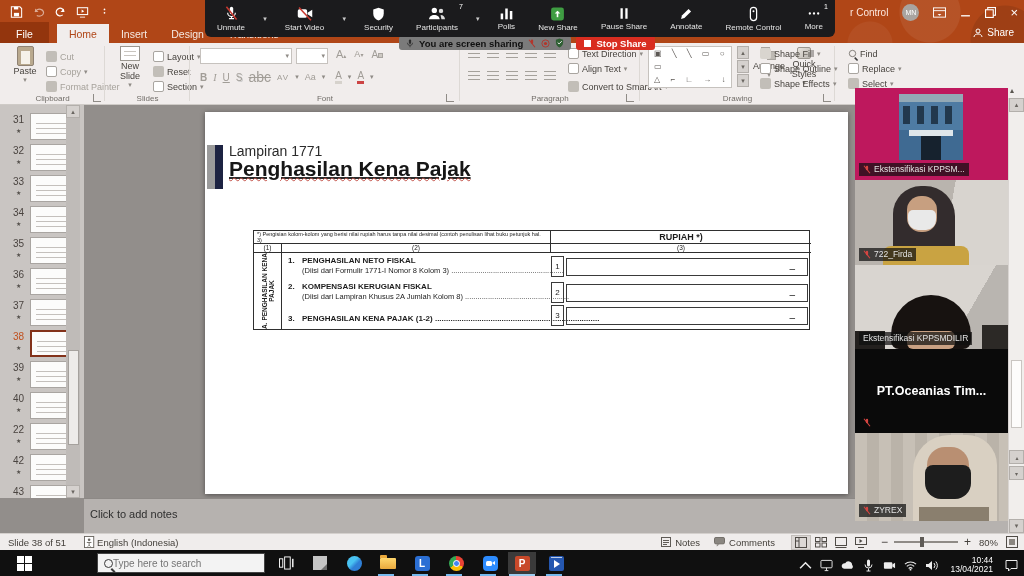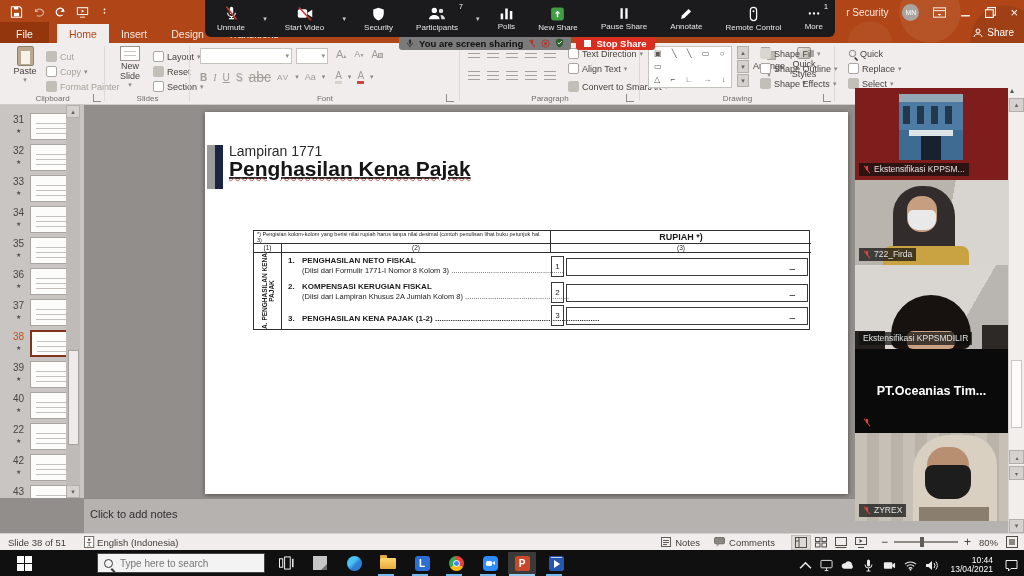--- a/index.html
+++ b/index.html
@@ -79,21 +79,21 @@
 .micmute{width:8px;height:9px;flex:none}
 
 
 #notes{left:84px;top:498px;width:924px;height:35px;background:#b6b2af;border-top:1px solid #8d8986}
 #statusbar{left:0;top:533px;width:1024px;height:17px;background:#f0edec;border-top:1px solid #d4d0cd;font-size:9.5px;color:#44403b}
 .vbtn{width:20px;height:15px;display:flex;align-items:center;justify-content:center}
 .vbtn.on{background:#dcd8d5;border:1px solid #c2beba}
 
 
 #taskbar{left:0;top:550px;width:1024px;height:26px;background:#101010}
-#search{position:absolute;left:97px;top:3px;width:168px;height:20px;background:#f3f3f3;border:1px solid #444;display:flex;align-items:center;gap:7px;padding:0 6px;font-size:10px;color:#333}
+#search{position:absolute;left:97px;top:3px;width:168px;height:20px;background:#f3f3f3;border:1px solid #444;display:flex;align-items:center;padding:0 6px;font-size:10px;color:#333}
 #search input{border:0;background:transparent;font-size:10px;color:#333;width:130px;outline:none;font-family:"Liberation Sans",sans-serif}
 .mag{width:9px;height:9px;border:1.5px solid #3a3a3a;border-radius:50%;position:relative;flex:none}
 .mag::after{content:"";position:absolute;left:7px;top:8px;width:5px;height:1.5px;background:#3a3a3a;transform:rotate(45deg);transform-origin:0 0}
 .tbico{position:absolute;top:2px;width:28px;height:22px;display:flex;align-items:center;justify-content:center}
 .runline{position:absolute;top:24px;height:2px;background:#76b9ed}
 .tray{position:absolute;top:0;height:30px;display:flex;align-items:center;color:#fff}
 .trayic{width:13px;height:13px;margin:0 4px;opacity:.92}
 .clock{font-size:8.5px;line-height:9.5px;text-align:right;color:#fff}
 
 
@@ -125,21 +125,21 @@
           <path d="M6 4l3 2-3 2z" fill="#fff"></path>
           <path d="M4 13h6" stroke="#fff"></path>
         </svg>
       <svg class="qat-ic" viewBox="0 0 14 14">
           <circle cx="7" cy="4" r="1" fill="#fff"></circle>
           <circle cx="7" cy="8" r="1" fill="#fff"></circle>
         </svg>
     </div>
 
     <div id="winbtns" class="a fx" style="right:6px;top:4px;gap:14px">
-      <span style="font-size:10px;color:#fde8df">r Security</span>
+      <span style="font-size:10px;color:#fde8df">r Control</span>
       <span class="avatar">MN</span>
       <svg width="13" height="11" viewBox="0 0 14 11">
           <rect x="0.5" y="0.5" width="13" height="10" fill="none" stroke="#fff"></rect>
           <path d="M0 3.5h14" stroke="#fff"></path>
           <path d="M5 7l2 2 2-2" fill="#fff"></path>
         </svg>
       <svg width="11" height="11" viewBox="0 0 10 10">
           <path d="M1 8h8" stroke="#fff" stroke-width="1.2"></path>
         </svg>
       <svg width="11" height="11" viewBox="0 0 10 10">
@@ -335,21 +335,21 @@
       <div class="rb">
           <span class="icn"></span>
           <span>Shape Effects</span>
           <span class="chev">▾</span>
         </div>
     </div>
 
     <div class="a" style="left:848px;top:3px">
       <div class="rb">
           <span class="mag" style="border-color:#6a6660;transform:scale(.8)"></span>
-          <span>Quick</span>
+          <span>Find</span>
         </div>
       <div class="rb">
           <span class="icn o"></span>
           <span>Replace</span>
           <span class="chev">▾</span>
         </div>
       <div class="rb">
           <span class="icn"></span>
           <span>Select</span>
           <span class="chev">▾</span>
@@ -588,21 +588,21 @@
       </div>
     </div>
   </div>
 
   <div id="notes" class="a">
     <div style="padding:9px 0 0 6px;font-size:11px;color:#2f2f2f">Click to add notes</div>
   </div>
 
   <div id="vpanel" class="a">
 
-    <div class="tile" style="height:92px;background:#7f1d1d">
+    <div class="tile" style="height:92px;background:#be185d">
       <div class="a" style="left:44px;top:6px;width:64px;height:66px;background:linear-gradient(#93a9b6 0 12%, #4e7ba3 12% 55%, #3f6a92 55% 100%)">
         <div class="a" style="left:4px;top:12px;width:56px;height:18px;background:repeating-linear-gradient(to right,#22384d 0 7px,transparent 7px 14px)"></div>
         <div class="a" style="left:10px;top:36px;width:44px;height:6px;background:#dfe6ea"></div>
         <div class="a" style="left:22px;top:42px;width:20px;height:24px;background:#16222e"></div>
       </div>
       <div class="vlabel">
         <svg class="micmute" viewBox="0 0 10 12">
             <rect x="3.5" y="1" width="3" height="6" rx="1.5" fill="#d64541"></rect>
             <path d="M1 1l8 10" stroke="#d64541" stroke-width="1.5"></path>
           </svg>

